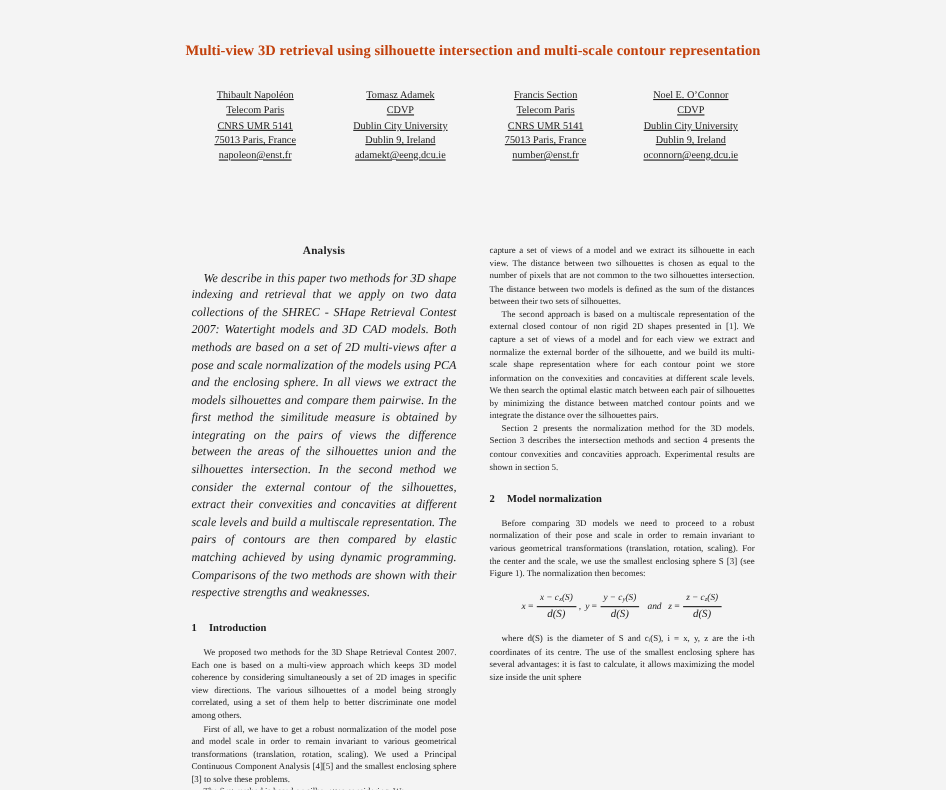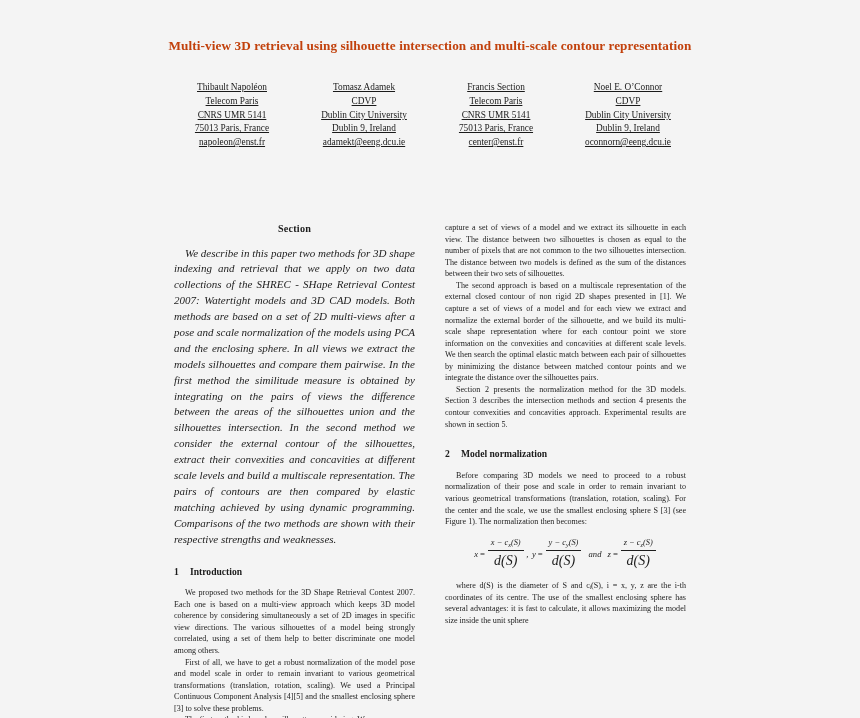--- a/index.html
+++ b/index.html
@@ -137,21 +137,21 @@
   }
   .frac .num-l {
     display: block;
     padding: 0 3px 0.5px 3px;
     border-bottom: 0.8px solid #1c1c1c;
     font-size: 8.4px;
   }
   .frac .den-l {
     display: block;
     padding: 0.5px 3px 0 3px;
-    font-size: 14px;
+    font-size: 10px;
   }
   .eq-op {
     display: inline-block;
     vertical-align: middle;
     padding: 0 1.5px;
   }
   .eq-and {
     display: inline-block;
     vertical-align: middle;
     padding: 0 4px;
@@ -187,38 +187,38 @@
       <span class="ln">Dublin City University</span>
       <span class="ln">Dublin 9, Ireland</span>
       <span class="ln">adamekt@eeng.dcu.ie</span>
     </div>
 
     <div class="author-col">
       <span class="ln">Francis Section</span>
       <span class="ln">Telecom Paris</span>
       <span class="ln">CNRS UMR 5141</span>
       <span class="ln">75013 Paris, France</span>
-      <span class="ln">center@enst.fr</span>
+      <span class="ln">number@enst.fr</span>
     </div>
 
     <div class="author-col">
       <span class="ln">Noel E. O’Connor</span>
       <span class="ln">CDVP</span>
       <span class="ln">Dublin City University</span>
       <span class="ln">Dublin 9, Ireland</span>
       <span class="ln">oconnorn@eeng.dcu.ie</span>
     </div>
 
   </div>
 
   <div class="columns">
 
     <div class="col">
 
-      <div class="abstract-head">Section</div>
+      <div class="abstract-head">Analysis</div>
 
       <div class="abstract-body">We describe in this paper two methods for 3D shape indexing and retrieval that we apply on two data collections of the SHREC - SHape Retrieval Contest 2007: Watertight models and 3D CAD models. Both methods are based on a set of 2D multi-views after a pose and scale normalization of the models using PCA and the enclosing sphere. In all views we extract the models silhouettes and compare them pairwise. In the first method the similitude measure is obtained by integrating on the pairs of views the difference between the areas of the silhouettes union and the silhouettes intersection. In the second method we consider the external contour of the silhouettes, extract their convexities and concavities at different scale levels and build a multiscale representation. The pairs of contours are then compared by elastic matching achieved by using dynamic programming. Comparisons of the two methods are shown with their respective strengths and weaknesses.</div>
 
       <div class="section-head">
         <span class="num">1</span><span>Introduction</span>
       </div>
 
       <p class="para first">We proposed two methods for the 3D Shape Retrieval Contest 2007. Each one is based on a multi-view approach which keeps 3D model coherence by considering simultaneously a set of 2D images in specific view directions. The various silhouettes of a model being strongly correlated, using a set of them help to better discriminate one model among others.</p>
       <p class="para">First of all, we have to get a robust normalization of the model pose and model scale in order to remain invariant to various geometrical transformations (translation, rotation, scaling). We used a Principal Continuous Component Analysis [4][5] and the smallest enclosing sphere [3] to solve these problems.</p>
       <p class="para">The first method is based on silhouettes considering. We</p>

